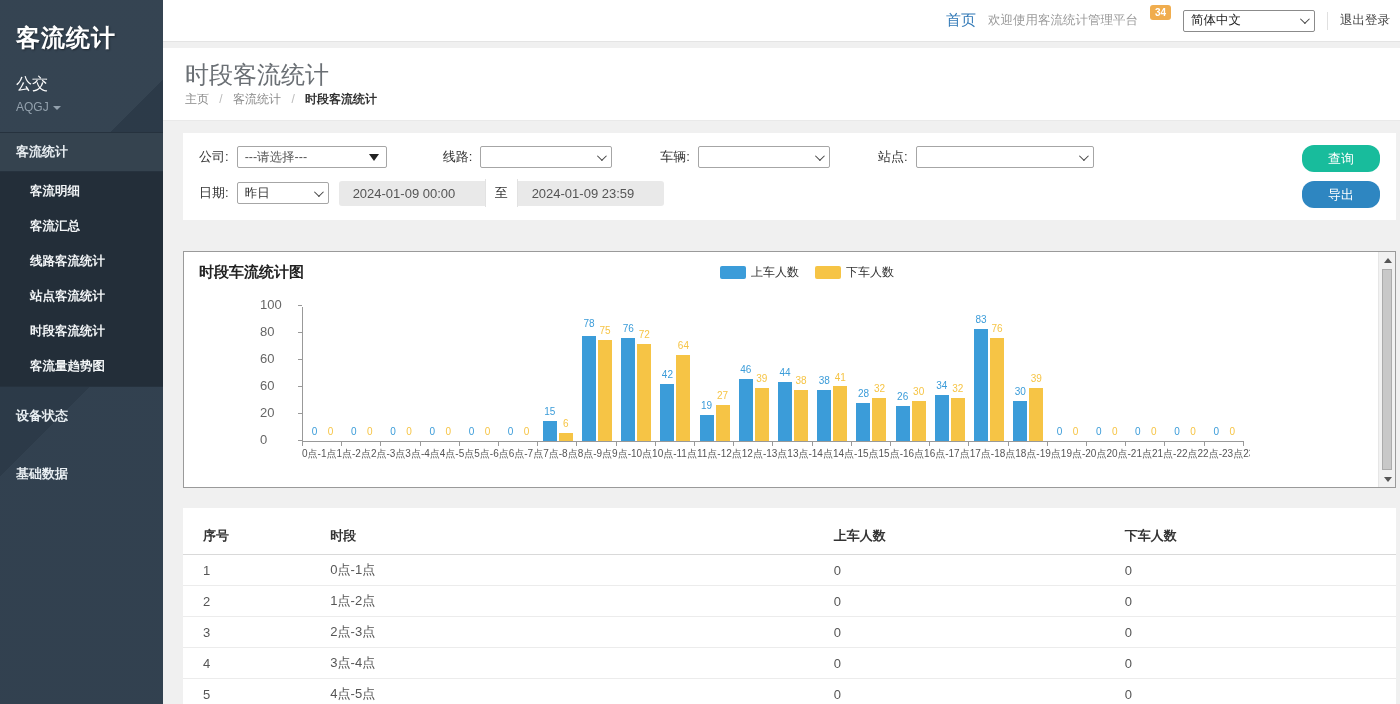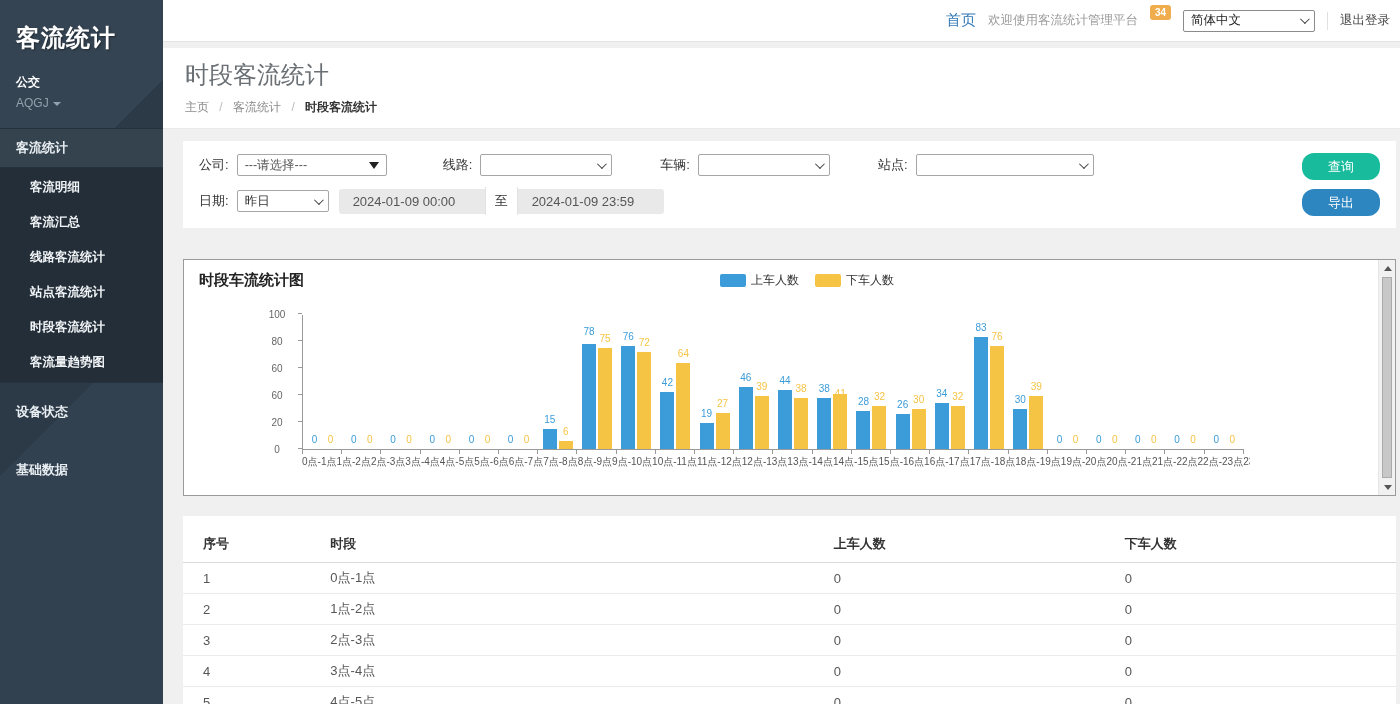--- a/index.html
+++ b/index.html
@@ -7,21 +7,21 @@
     font-family:"Liberation Sans","DejaVu Sans",sans-serif; background:#f0f0f0; }
 
   
   .sidebar { position:absolute; left:0; top:0; width:163px; height:704px;
     background:#2e3d4c;
     background-image:linear-gradient(135deg, rgba(255,255,255,.035) 0 28%, rgba(0,0,0,.05) 28% 55%, rgba(255,255,255,.02) 55% 100%);
     color:#fff; z-index:5; }
   .brand { padding:22px 16px 6px; font-size:24px; font-weight:bold; letter-spacing:1px;
     text-shadow:1px 1px 2px rgba(0,0,0,.4); }
   .org { padding:14px 16px 18px; }
-  .org-name { font-size:12px; font-weight:bold; }
+  .org-name { font-size:16px; font-weight:normal; }
   .org-code { font-size:12px; color:#93a1ad; margin-top:5px; cursor:pointer; }
   .org-code .caret { display:inline-block; margin-left:4px; border-left:4px solid transparent;
     border-right:4px solid transparent; border-top:4px solid #93a1ad; vertical-align:middle; }
   .menu { border-top:1px solid #26323e; }
   .menu-item { font-size:13px; color:#e8eef2; padding:10px 16px; cursor:pointer; }
   .menu-item.section { background:#35434f; font-weight:bold; border-bottom:1px solid #26323e; }
   .menu-item.plain { background:transparent; font-weight:bold; padding:20px 16px; }
   .submenu { background:#232e39; padding:2px 0; border-bottom:1px solid #26323e; }
   .menu-item.sub { padding:9px 16px 9px 30px; font-size:12.5px; font-weight:bold; color:#f2f5f7; }
 
@@ -40,21 +40,21 @@
     padding:0 7px; font-size:12.5px; color:#222; cursor:pointer; }
   .chev { width:7px; height:7px; border-right:1.6px solid #444; border-bottom:1.6px solid #444;
     transform:rotate(45deg) translateY(-2px); flex:none; }
   .top-divider { width:1px; height:18px; background:#e0e0e0; }
   .logout { color:#444; font-size:12.5px; cursor:pointer; }
 
   
   .page-gap { height:6px; background:#f0f0f0; }
   .page-header { background:#fff; padding:11px 22px 12px; border-bottom:1px solid #e9e9e9; }
   .page-title { font-size:24px; color:#6a6f74; font-weight:normal; }
-  .breadcrumb { margin-top:8px; font-size:12px; color:#8a8a8a; }
+  .breadcrumb { margin-top:0; font-size:12px; color:#8a8a8a; }
   .breadcrumb .crumb { cursor:pointer; }
   .breadcrumb .sep { margin:0 7px; color:#bbb; }
   .breadcrumb .current { color:#333; font-weight:bold; }
 
   .content { background:#f0f0f0; padding:12px 4px 0 20px; height:560px; }
 
   
   .filter-panel { background:#fff; padding:13px 16px; position:relative; }
   .filter-row { display:flex; align-items:center; font-size:13px; color:#333; }
   .filter-row + .filter-row { margin-top:11px; }
@@ -92,22 +92,22 @@
   .plot { position:relative; display:flex; width:100%; height:100%;
     border-left:1px solid #999; border-bottom:1px solid #999; }
   .plot::before { content:''; position:absolute; left:-1px; bottom:-5px; width:1px; height:4px; background:#999; }
   .bar-group { flex:1 1 0; display:flex; justify-content:center; align-items:flex-end;
     gap:2px; position:relative; height:100%; }
   .bar-group::after { content:''; position:absolute; right:0; bottom:-5px; width:1px; height:4px; background:#999; }
   .bar-wrap { position:relative; width:14px; height:100%; display:flex; align-items:flex-end; justify-content:center; }
   .bar { width:14px; }
   .bar-value { position:absolute; left:50%; transform:translateX(-50%);
     font-size:10px; line-height:1; white-space:nowrap; }
-  .y-label { position:absolute; right:calc(100% + 9px); width:34px; text-align:center;
-    font-size:10px; color:#666; }
+  .y-label { position:absolute; right:calc(100% + 9px); width:34px; text-align:left;
+    font-size:13px; color:#666; }
   .y-tick { position:absolute; left:-5px; width:4px; height:1px; background:#999; }
   .x-labels { position:absolute; left:118px; top:196px; width:948px; display:flex; overflow:hidden; }
   .x-label { flex:1 1 0; text-align:center; font-size:10px; color:#555; white-space:nowrap; line-height:1.2; }
 
   .v-scrollbar { position:absolute; right:0; top:0; bottom:0; width:17px; background:#f1f1f1;
     border-left:1px solid #e6e6e6; }
   .sb-arrow { position:absolute; left:0; width:17px; height:16px; display:flex;
     align-items:center; justify-content:center; cursor:pointer; }
   .sb-arrow.up { top:0; }
   .sb-arrow.down { bottom:0; }
@@ -378,21 +378,21 @@
                 <div class="bar-value" style="color: rgb(246, 196, 69); bottom: 55.3px;">38</div>
                 <div class="bar" style="height: 51.3px; background: rgb(246, 196, 69);"></div>
               </div>
             </div>
             <div class="bar-group">
               <div class="bar-wrap">
                 <div class="bar-value" style="color: rgb(59, 156, 217); bottom: 55.3px;">38</div>
                 <div class="bar" style="height: 51.3px; background: rgb(59, 156, 217);"></div>
               </div>
               <div class="bar-wrap">
-                <div class="bar-value" style="color: rgb(246, 196, 69); bottom: 50px; text-align: right;">41</div>
+                <div class="bar-value" style="color: rgb(246, 196, 69); bottom: 58px; text-align: right;">41</div>
                 <div class="bar" style="height: 55.35px; background: rgb(246, 196, 69);"></div>
               </div>
             </div>
             <div class="bar-group">
               <div class="bar-wrap">
                 <div class="bar-value" style="color: rgb(59, 156, 217); bottom: 41.8px;">28</div>
                 <div class="bar" style="height: 37.8px; background: rgb(59, 156, 217);"></div>
               </div>
               <div class="bar-wrap">
                 <div class="bar-value" style="color: rgb(246, 196, 69); bottom: 47.2px;">32</div>

